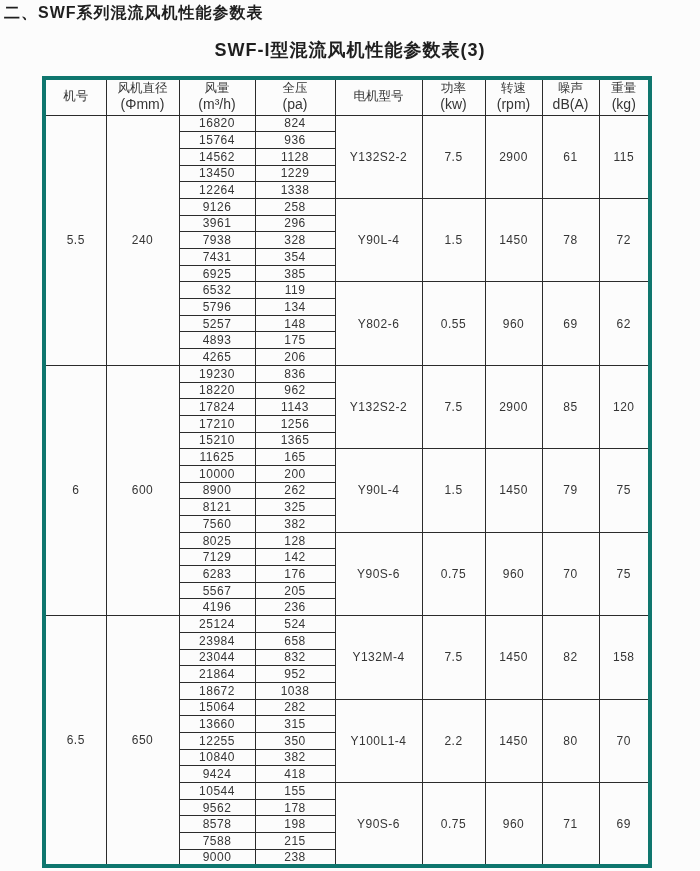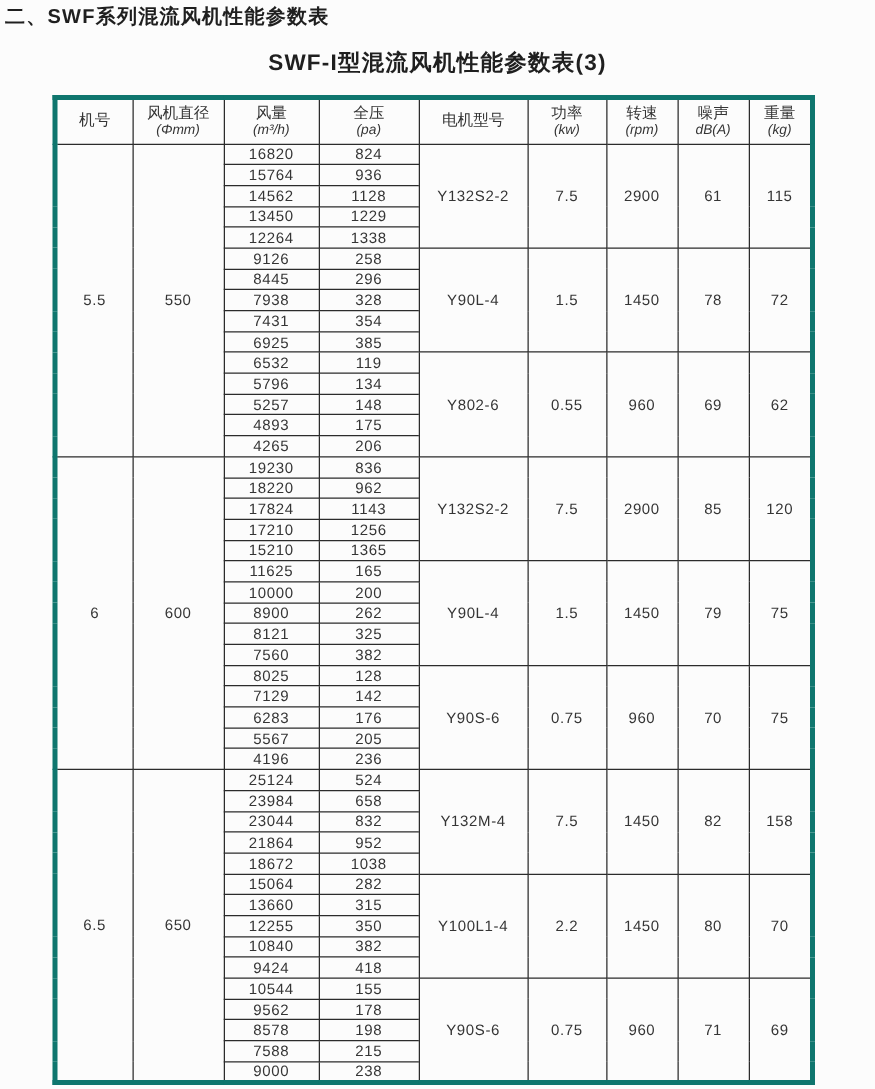--- a/index.html
+++ b/index.html
@@ -38,21 +38,21 @@
     color:#353535;
   }
   table.params thead tr{height:37px;}
   table.params th{
     font-weight:normal;
     font-size:12.5px;
     line-height:1.25;
     letter-spacing:0;
   }
   table.params tbody tr{height:16.7px;}
-  .hdr-l2{font-size:11px;font-style:italic;}
+  .hdr-l2{font-size:14px;}
 </style>
 </head>
 <body>
 
 <div class="page-title">二、SWF系列混流风机性能参数表</div>
 <div class="table-title">SWF-I型混流风机性能参数表(3)</div>
 
 <table class="params">
   <colgroup>
     <col style="width:62px">
@@ -101,21 +101,21 @@
         </th>
       <th>
           <div>重量</div>
           <div class="hdr-l2">(kg)</div>
         </th>
     </tr>
   </thead>
   <tbody>
       <tr>
         <td rowspan="15">5.5</td>
-        <td rowspan="15">550</td>
+        <td rowspan="15">240</td>
         <td>16820</td>
         <td>824</td>
         <td rowspan="5">Y132S2-2</td>
         <td rowspan="5">7.5</td>
         <td rowspan="5">2900</td>
         <td rowspan="5">61</td>
         <td rowspan="5">115</td>
       </tr>
       <tr>
         <td>15764</td>
@@ -136,21 +136,21 @@
       <tr>
         <td>9126</td>
         <td>258</td>
         <td rowspan="5">Y90L-4</td>
         <td rowspan="5">1.5</td>
         <td rowspan="5">1450</td>
         <td rowspan="5">78</td>
         <td rowspan="5">72</td>
       </tr>
       <tr>
-        <td>8445</td>
+        <td>3961</td>
         <td>296</td>
       </tr>
       <tr>
         <td>7938</td>
         <td>328</td>
       </tr>
       <tr>
         <td>7431</td>
         <td>354</td>
       </tr>

